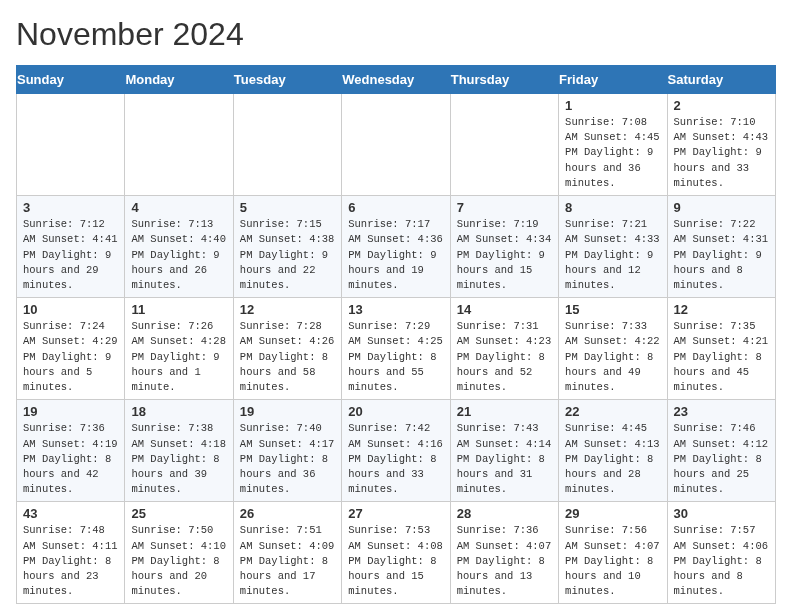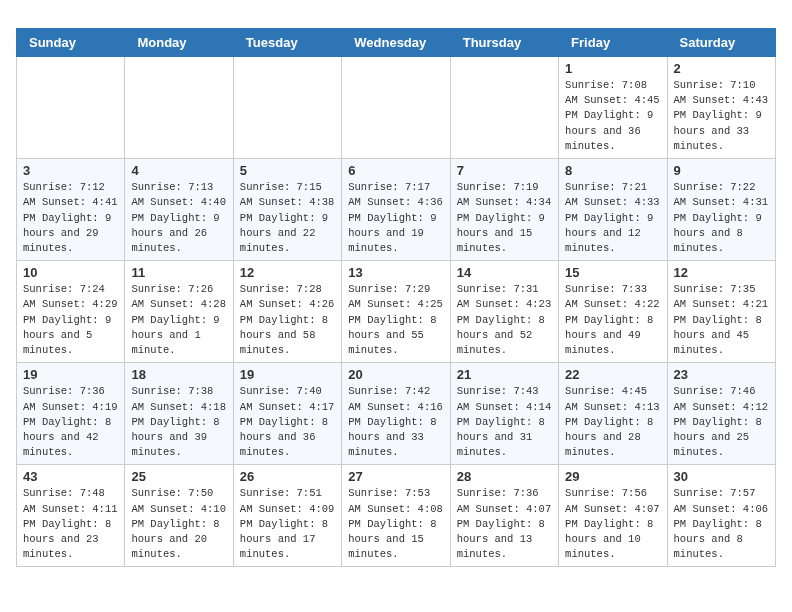--- a/index.html
+++ b/index.html
@@ -46,21 +46,21 @@
       font-size: 16px;
       color: #555;
     }
     .calendar {
       width: 100%;
       border-collapse: collapse;
     }
     .calendar th {
       background: #2e75b6;
       color: #fff;
-      padding: 6px 12px;
+      padding: 6px 0;
       text-align: left;
       font-size: 13px;
       border: 1px solid #2e75b6;
     }
     .calendar td {
       border: 1px solid #ccc;
       vertical-align: top;
       padding: 4px 6px;
       width: calc(100% / 7);
       height: 80px;
@@ -85,20 +85,21 @@
     }
     .empty-cell {
       background: #fff !important;
     }
   </style>
 </head>
 <body>
 
 <div class="header">
   <div class="title-area">
+    <div class="month-title">November 2024</div>
   </div>
 </div>
 
 <table class="calendar">
   <thead>
     <tr>
     <th>Sunday</th>
         <th>Monday</th>
         <th>Tuesday</th>
         <th>Wednesday</th>

